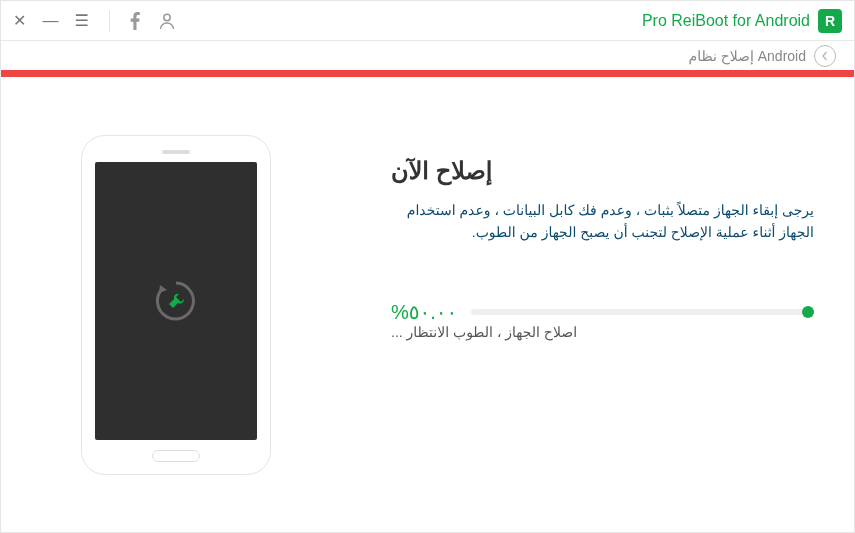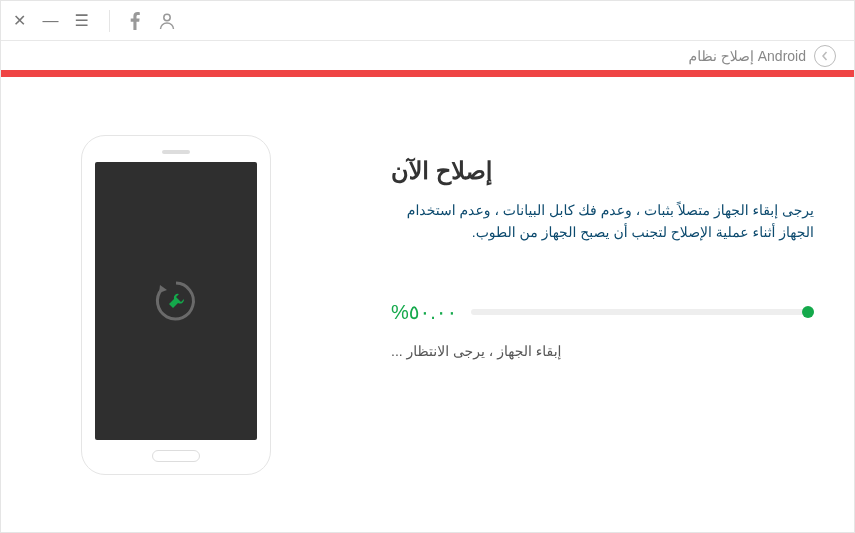--- a/index.html
+++ b/index.html
@@ -151,21 +151,21 @@
       line-height: 1.6;
       margin-bottom: 56px;
       direction: rtl;
     }
     .progress-row {
       width: 100%;
       display: flex;
       align-items: center;
       gap: 14px;
       direction: rtl;
-      margin-bottom: 19px;
+      margin-bottom: 0;
     }
     .progress-bar {
       flex: 1;
       height: 6px;
       background: #eeeeee;
       border-radius: 3px;
       position: relative;
       direction: ltr;
     }
     .progress-fill {
@@ -206,20 +206,26 @@
     </div>
     <div class="divider-v"></div>
     <div class="social-icons">
       <svg width="10" height="18" viewBox="0 0 10 18" fill="currentColor">
         <path d="M6.5 18V9.8h2.7l.4-3.2H6.5V4.6c0-.9.3-1.5 1.6-1.5h1.7V.2C9.5.1 8.5 0 7.4 0 5 0 3.4 1.4 3.4 4.1v2.5H.7v3.2h2.7V18h3.1z"></path>
       </svg>
       <svg width="18" height="18" viewBox="0 0 18 18" fill="none" stroke="currentColor" stroke-width="1.5">
         <circle cx="9" cy="5.5" r="3.2"></circle>
         <path d="M2.5 17c0-3.5 2.9-6 6.5-6s6.5 2.5 6.5 6"></path>
       </svg>
+    </div>
+  </div>
+  <div class="titlebar-right">
+    <span>Pro ReiBoot for Android</span>
+    <div class="logo-badge">
+      <span>R</span>
     </div>
   </div>
 </div>
 
 <div class="breadcrumb">
   <span>إصلاح نظام Android</span>
   <div class="breadcrumb-back">
     <svg width="10" height="10" viewBox="0 0 10 10" fill="none" stroke="currentColor" stroke-width="1.5">
       <path d="M6.5 1L3 5l3.5 4"></path>
     </svg>
@@ -247,15 +253,15 @@
     <div class="repair-title">إصلاح الآن</div>
     <div class="repair-warning">يرجى إبقاء الجهاز متصلاً بثبات ، وعدم فك كابل البيانات ، وعدم استخدام الجهاز أثناء عملية الإصلاح لتجنب أن يصبح الجهاز من الطوب.</div>
 
     <div class="progress-row">
       <div class="progress-bar">
         <div class="progress-fill"></div>
       </div>
       <div class="percent-text">٥٠.٠٠%</div>
     </div>
 
-    <div class="status-text">إبقاء الجهاز ، يرجى الانتظار ...</div>
+    <div class="status-text">اصلاح الجهاز ، الطوب الانتظار ...</div>
   </div>
 </div>
 
 </body></html>

